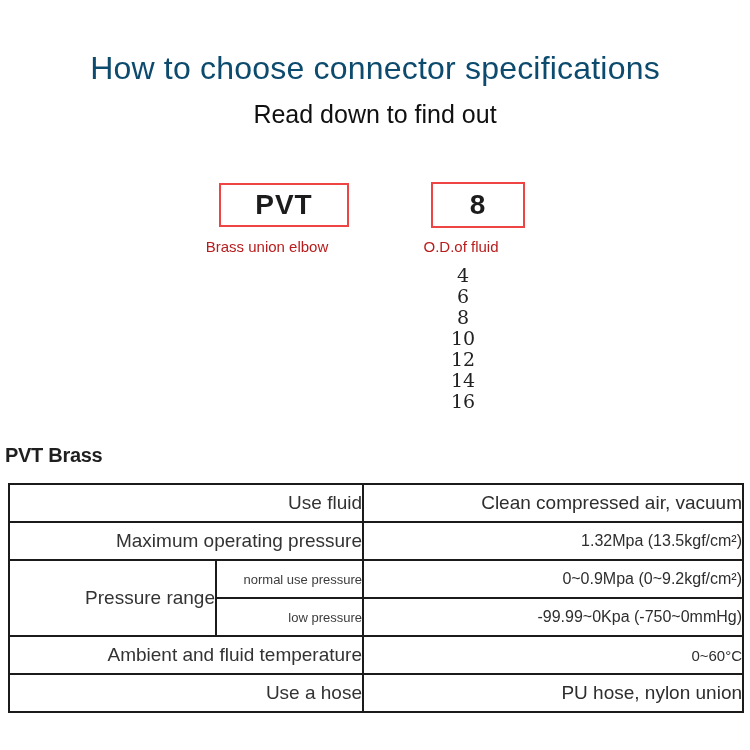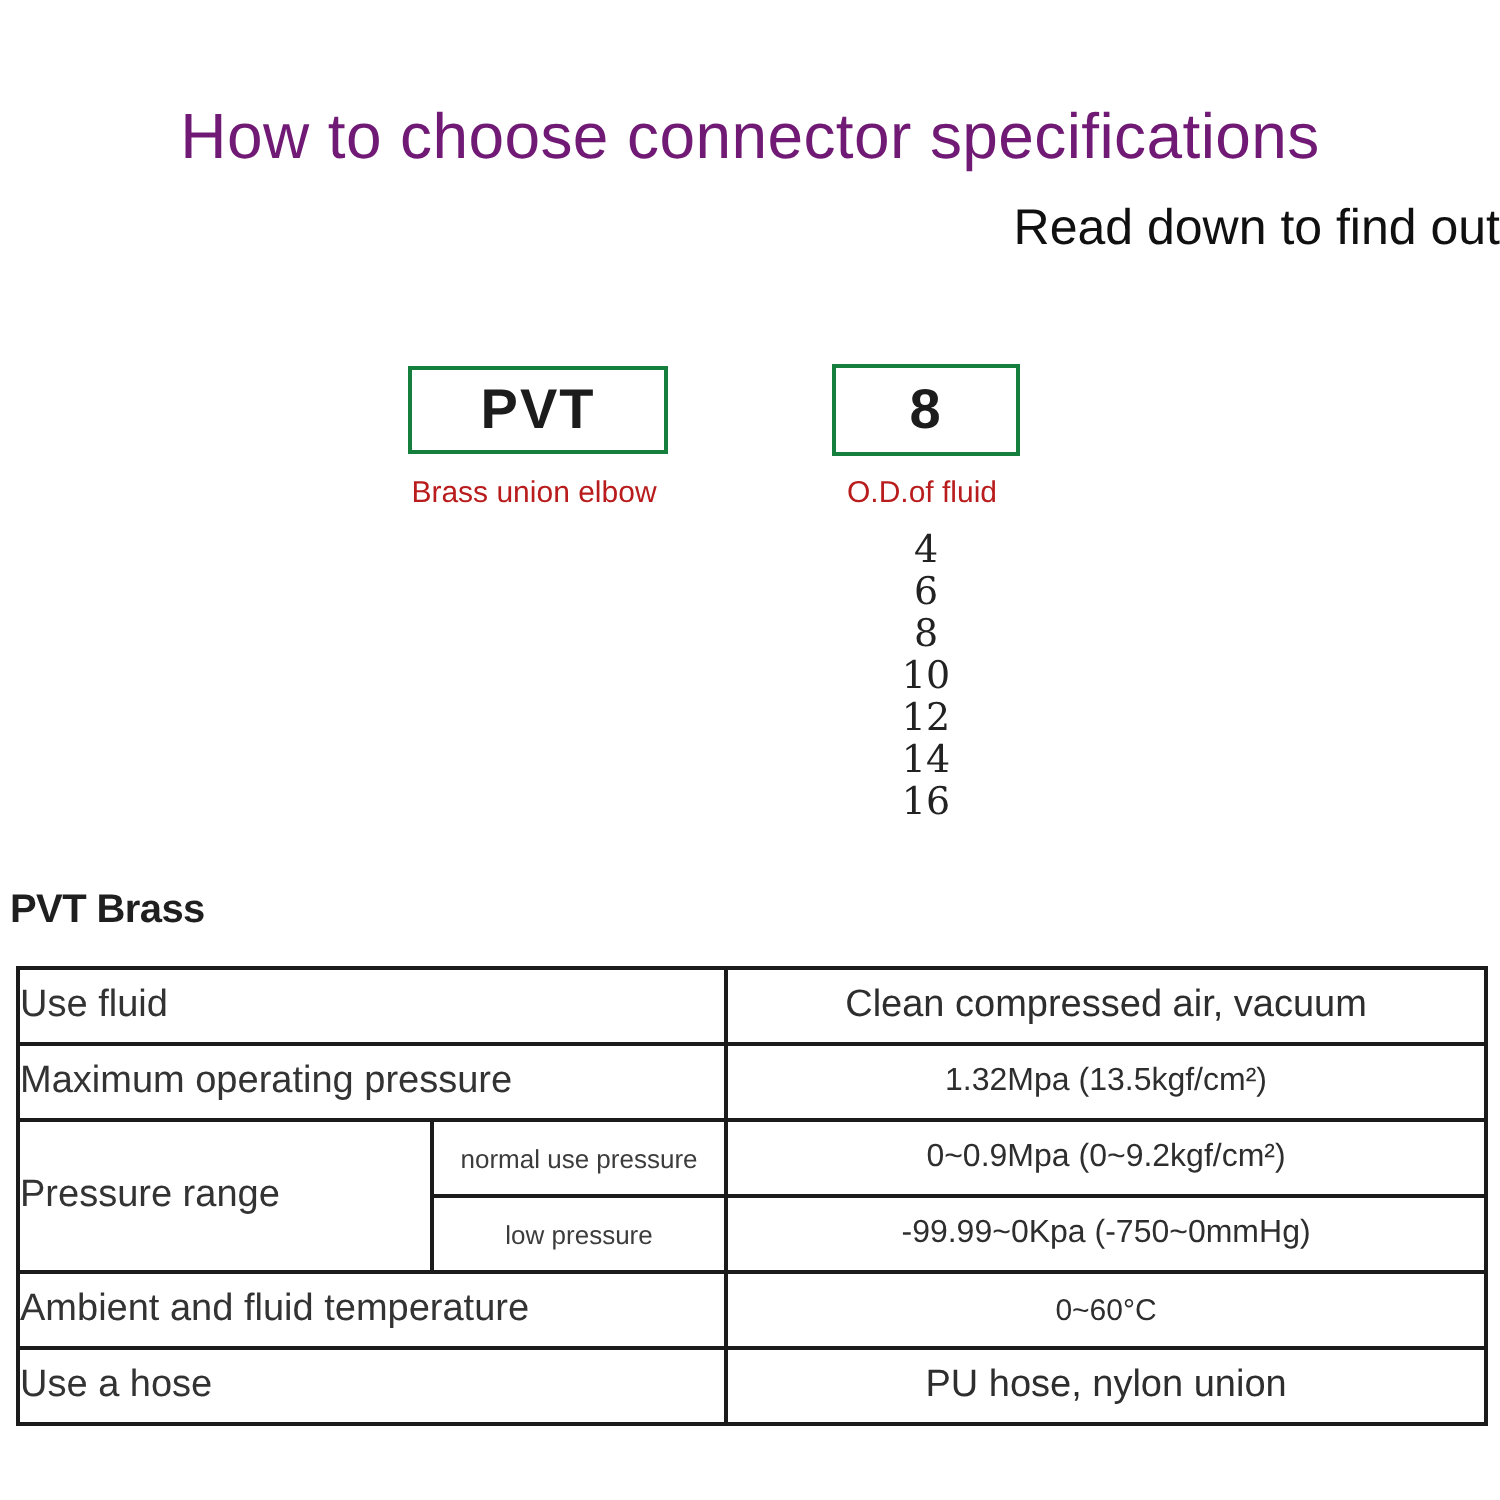--- a/index.html
+++ b/index.html
@@ -14,43 +14,44 @@
   }
   .abs { position: absolute; }
 
   .title {
     top: 50px;
     left: 0;
     width: 750px;
     text-align: center;
     font-size: 32px;
     font-weight: 500;
-    color: #701a75;
+    color: #0c4a6e;
     letter-spacing: 0.2px;
   }
   .subtitle {
     top: 100px;
     left: 0;
     width: 750px;
-    text-align: right;
+    text-align: center;
     font-size: 25px;
     font-weight: 400;
     color: #101010;
   }
 
   .code-box {
-    border: 2px solid #15803d;
+    border: 2px solid #ef4444;
     background: #ffffff;
     display: flex;
     align-items: center;
     justify-content: center;
     font-weight: bold;
     font-size: 28px;
     color: #1c1c1c;
     letter-spacing: 1px;
+    margin-left: 15px;
   }
   .model-box { left: 204px; top: 183px; width: 126px; height: 40px; }
   .size-box  { left: 416px; top: 182px; width: 90px;  height: 42px; }
 
   .box-caption {
     text-align: center;
     font-size: 15px;
     color: #b91c1c;
   }
   .model-caption { left: 184px; top: 238px; width: 166px; }
@@ -83,20 +84,21 @@
     width: 734px;
     border-collapse: collapse;
     table-layout: fixed;
   }
   table.spec td {
     border: 2px solid #1b1b1b;
     height: 36px;
     padding: 0;
     vertical-align: middle;
     background: #ffffff;
+    text-align: right;
   }
   td.beige { background: #f5eee1; }
   td.label {
     font-size: 19px;
     color: #333333;
     padding-left: 22px;
     text-align: left;
   }
   td.sublabel {
     font-size: 13px;

